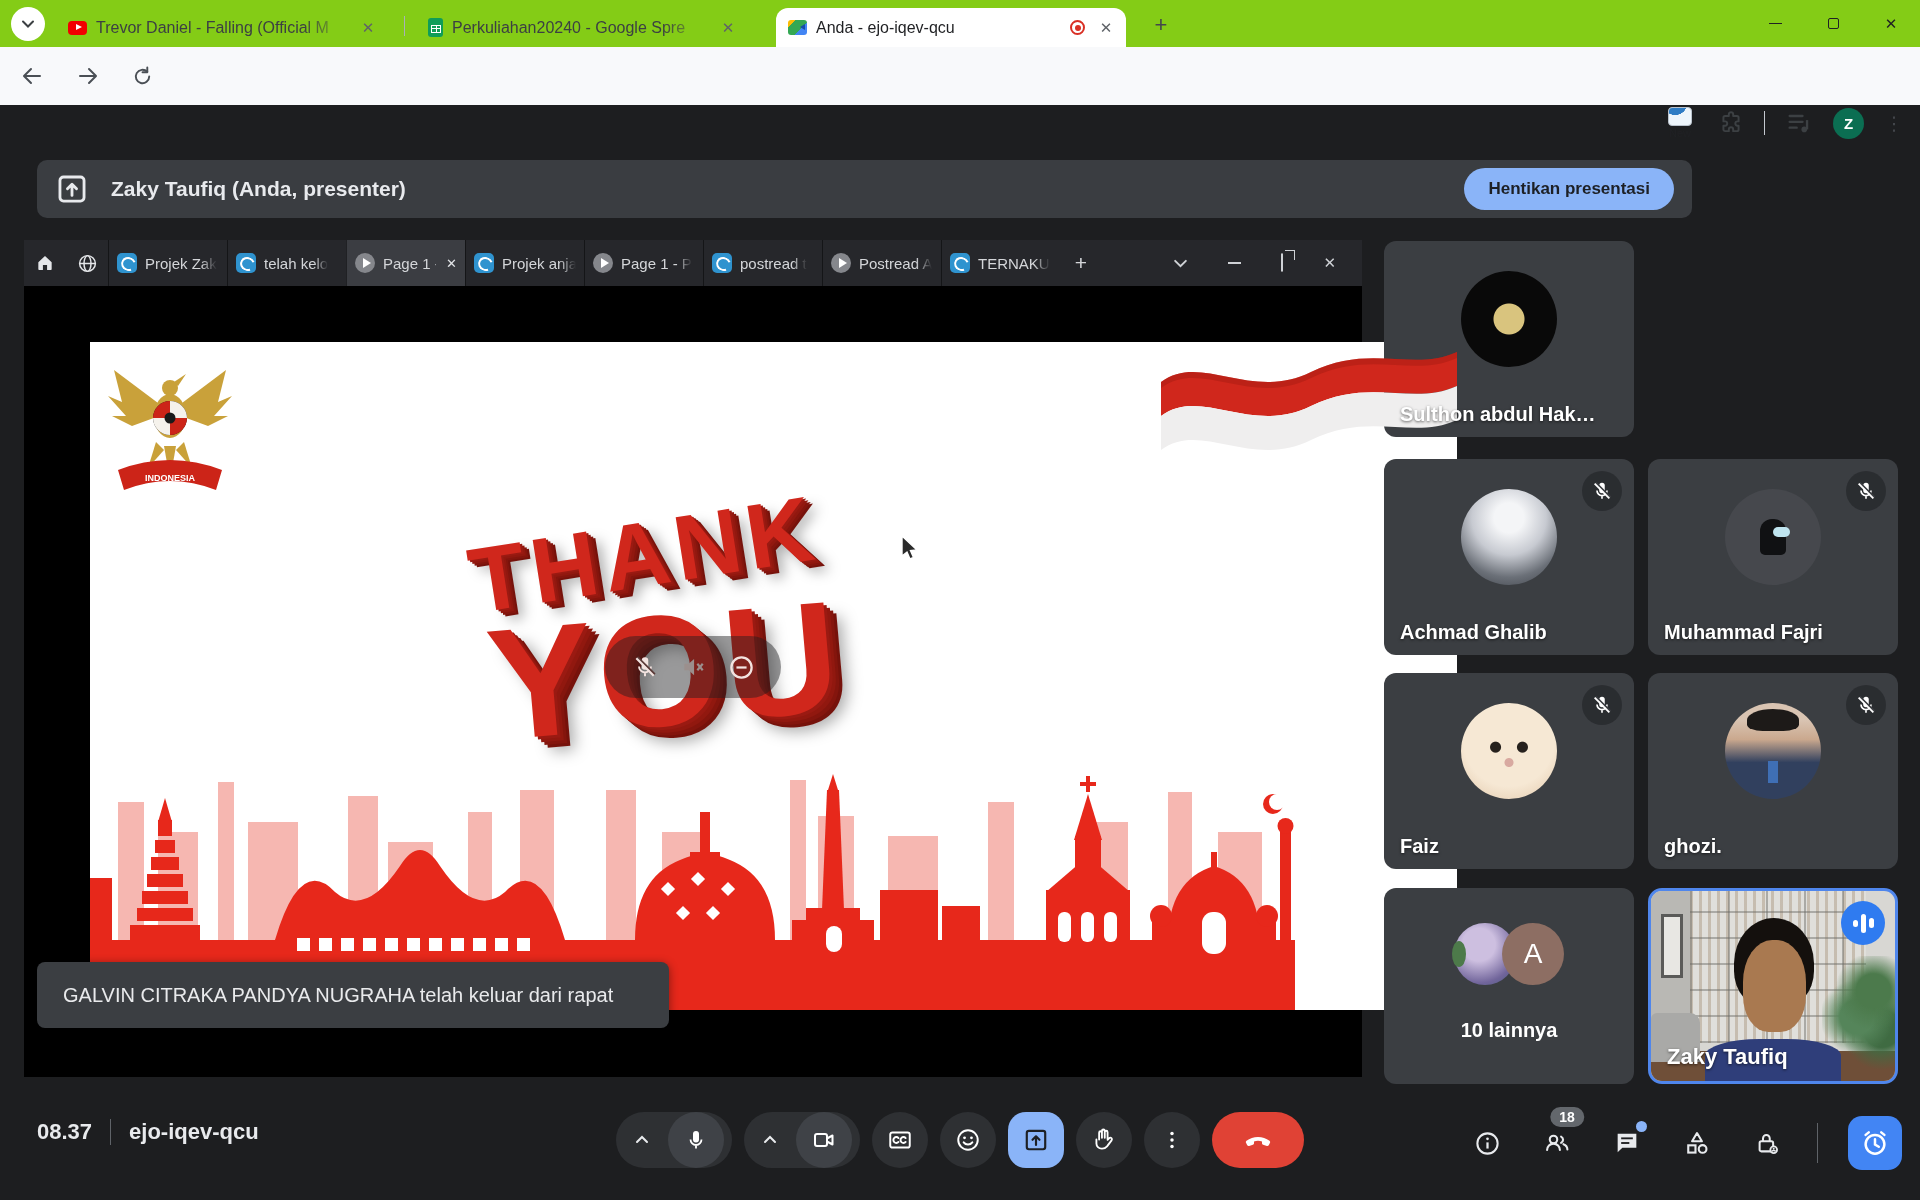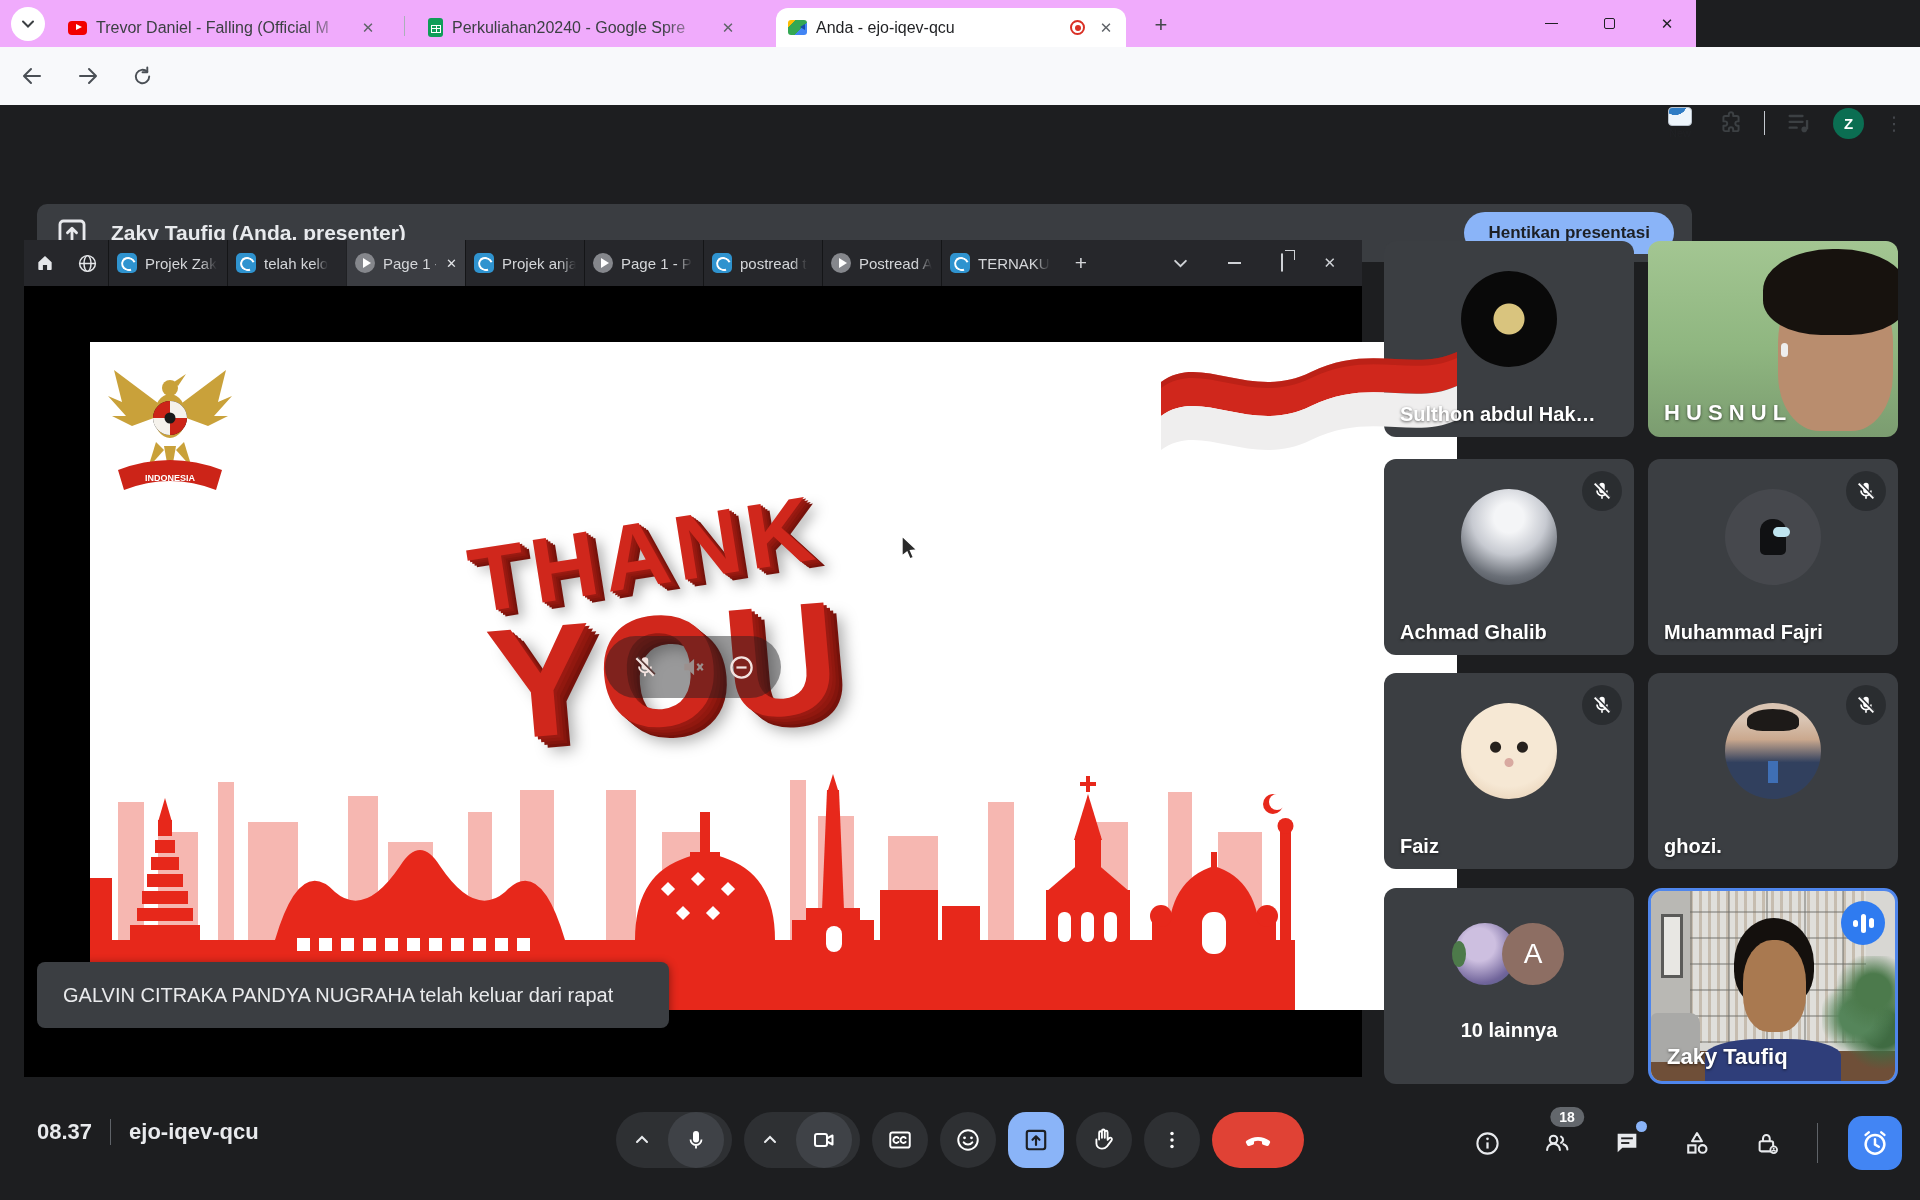--- a/index.html
+++ b/index.html
@@ -1,21 +1,21 @@
 <!DOCTYPE html>
 <html><head>
 <meta charset="utf-8">
 <style>
   * { margin:0; padding:0; box-sizing:border-box; }
   html,body { background:#000; }
   body { font-family:"Liberation Sans", sans-serif; }
   #page { position:relative; width:1920px; height:1200px; overflow:hidden; background:#1d1e20; }
 
   
-  .tabstrip { position:absolute; left:0; top:0; width:1696px; height:47px; background:#f0abfc; }
+  .tabstrip { position:absolute; left:0; top:0; width:1920px; height:47px; background:#84cc16; }
   .tabsearch { position:absolute; left:11px; top:7px; width:34px; height:34px; border-radius:50%; background:#fff; display:flex; align-items:center; justify-content:center; }
   .btab { position:absolute; top:8px; height:39px; display:flex; align-items:center; gap:9px; padding:0 10px 0 12px; color:#3c4043; font-size:16px; }
   .btab .ttl { flex:1; white-space:nowrap; overflow:hidden; -webkit-mask-image:linear-gradient(90deg,#000 82%,transparent); mask-image:linear-gradient(90deg,#000 82%,transparent); }
   .btab.active { background:#fff; border-radius:12px 12px 0 0; color:#1f2023; }
   .tclose { font-size:15px; color:#5f6368; width:20px; text-align:center; flex:none; }
   .tabdiv { position:absolute; top:16px; width:1px; height:20px; background:#aab0b8; }
   .fav-yt { flex:none; width:19px; height:14px; background:#f20000; border-radius:4px; position:relative; }
   .fav-yt::after { content:""; position:absolute; left:8px; top:3.5px; border-left:6px solid #fff; border-top:3.5px solid transparent; border-bottom:3.5px solid transparent; }
   .fav-sheets { flex:none; width:15px; height:19px; background:#0f9d58; border-radius:3px; position:relative; }
   .fav-sheets::after { content:""; position:absolute; left:2.5px; top:7px; width:10px; height:8px;
@@ -39,21 +39,21 @@
   .omni-right { margin-left:auto; display:flex; align-items:center; gap:24px; }
   .tbright { position:absolute; right:0; top:47px; height:58px; display:flex; align-items:center; gap:20px; padding-right:16px; }
   .newext { display:flex; flex-direction:column; align-items:center; width:36px; }
   .newext .ni { width:24px; height:19px; border-radius:4px; border:1px solid #b9c2cc; background:radial-gradient(circle at 28% -30%, #2f7cc4 44%, transparent 45%), #eef5fb; }
   .newext .nl { font-size:11px; color:#202124; margin-top:1px; }
   .vsep { width:1px; height:24px; background:#c4c9d0; }
   .avatarZ { width:31px; height:31px; border-radius:50%; background:#0b6e52; color:#fff; font-size:15px; font-weight:bold; display:flex; align-items:center; justify-content:center; }
   .dots3 { font-size:19px; color:#44474c; letter-spacing:0; width:20px; text-align:center; }
 
   
-  .banner { position:absolute; left:37px; top:160px; width:1655px; height:58px; background:#3a3d41; border-radius:10px; display:flex; align-items:center;margin-top:44px; }
+  .banner { position:absolute; left:37px; top:160px; width:1655px; height:58px; background:#3a3d41; border-radius:10px; display:flex; align-items:center; }
   .banner-title { margin-left:22px; font-size:21px; font-weight:bold; color:#e8eaed; }
   .stopbtn { margin-left:auto; margin-right:18px; height:42px; padding:0 24px; border-radius:21px; background:#8ab4f8; color:#1d2025; font-size:17px; font-weight:bold; display:flex; align-items:center; border:none; }
 
   
   .share { position:absolute; left:24px; top:240px; width:1338px; height:837px; background:#000; }
   .sharetabs { height:46px; background:#26272b; display:flex; align-items:center; color:#d4d6d9; }
   .sicon { width:42px; height:46px; display:flex; align-items:center; justify-content:center; flex:none; }
   .stab { width:119px; height:46px; display:flex; align-items:center; gap:8px; padding:0 8px; border-left:1px solid rgba(0,0,0,.45); font-size:15px; flex:none; overflow:hidden; }
   .stab .st { white-space:nowrap; overflow:hidden; -webkit-mask-image:linear-gradient(90deg,#000 78%,transparent); mask-image:linear-gradient(90deg,#000 78%,transparent); }
   .stab.active { background:#3b3d42; }
@@ -445,26 +445,20 @@
 
   <div class="toast">GALVIN CITRAKA PANDYA NUGRAHA telah keluar dari rapat</div>
 
   <div class="tiles">
 
     <div class="tile" style="left:0;top:0;">
       <div class="av av-moon"></div>
       <div class="tname">Sulthon abdul Hak…</div>
     </div>
 
-    <div class="tile t-video" style="left:264px;top:0;">
-      <div class="vh-face"></div>
-      <div class="vh-hair"></div>
-      <div class="vh-bud"></div>
-      <div class="tname" style="font-size:22px;">H U S N U L</div>
-    </div>
 
     <div class="tile" style="left:0;top:218px;">
       <div class="micoff">
         <svg width="22" height="22" viewBox="0 0 24 24">
             <path fill="#fff" d="M12 14.5a3 3 0 0 0 3-3V6a3 3 0 0 0-6 0v5.5a3 3 0 0 0 3 3z"></path>
             <path fill="none" stroke="#fff" stroke-width="1.8" d="M6.5 11.5a5.5 5.5 0 0 0 11 0M12 17v3.5"></path>
             <line x1="5.3" y1="2.8" x2="21.3" y2="18.8" stroke="#3b3e42" stroke-width="2"></line>
             <line x1="4" y1="4" x2="20" y2="20" stroke="#fff" stroke-width="2"></line>
           </svg>
       </div>

